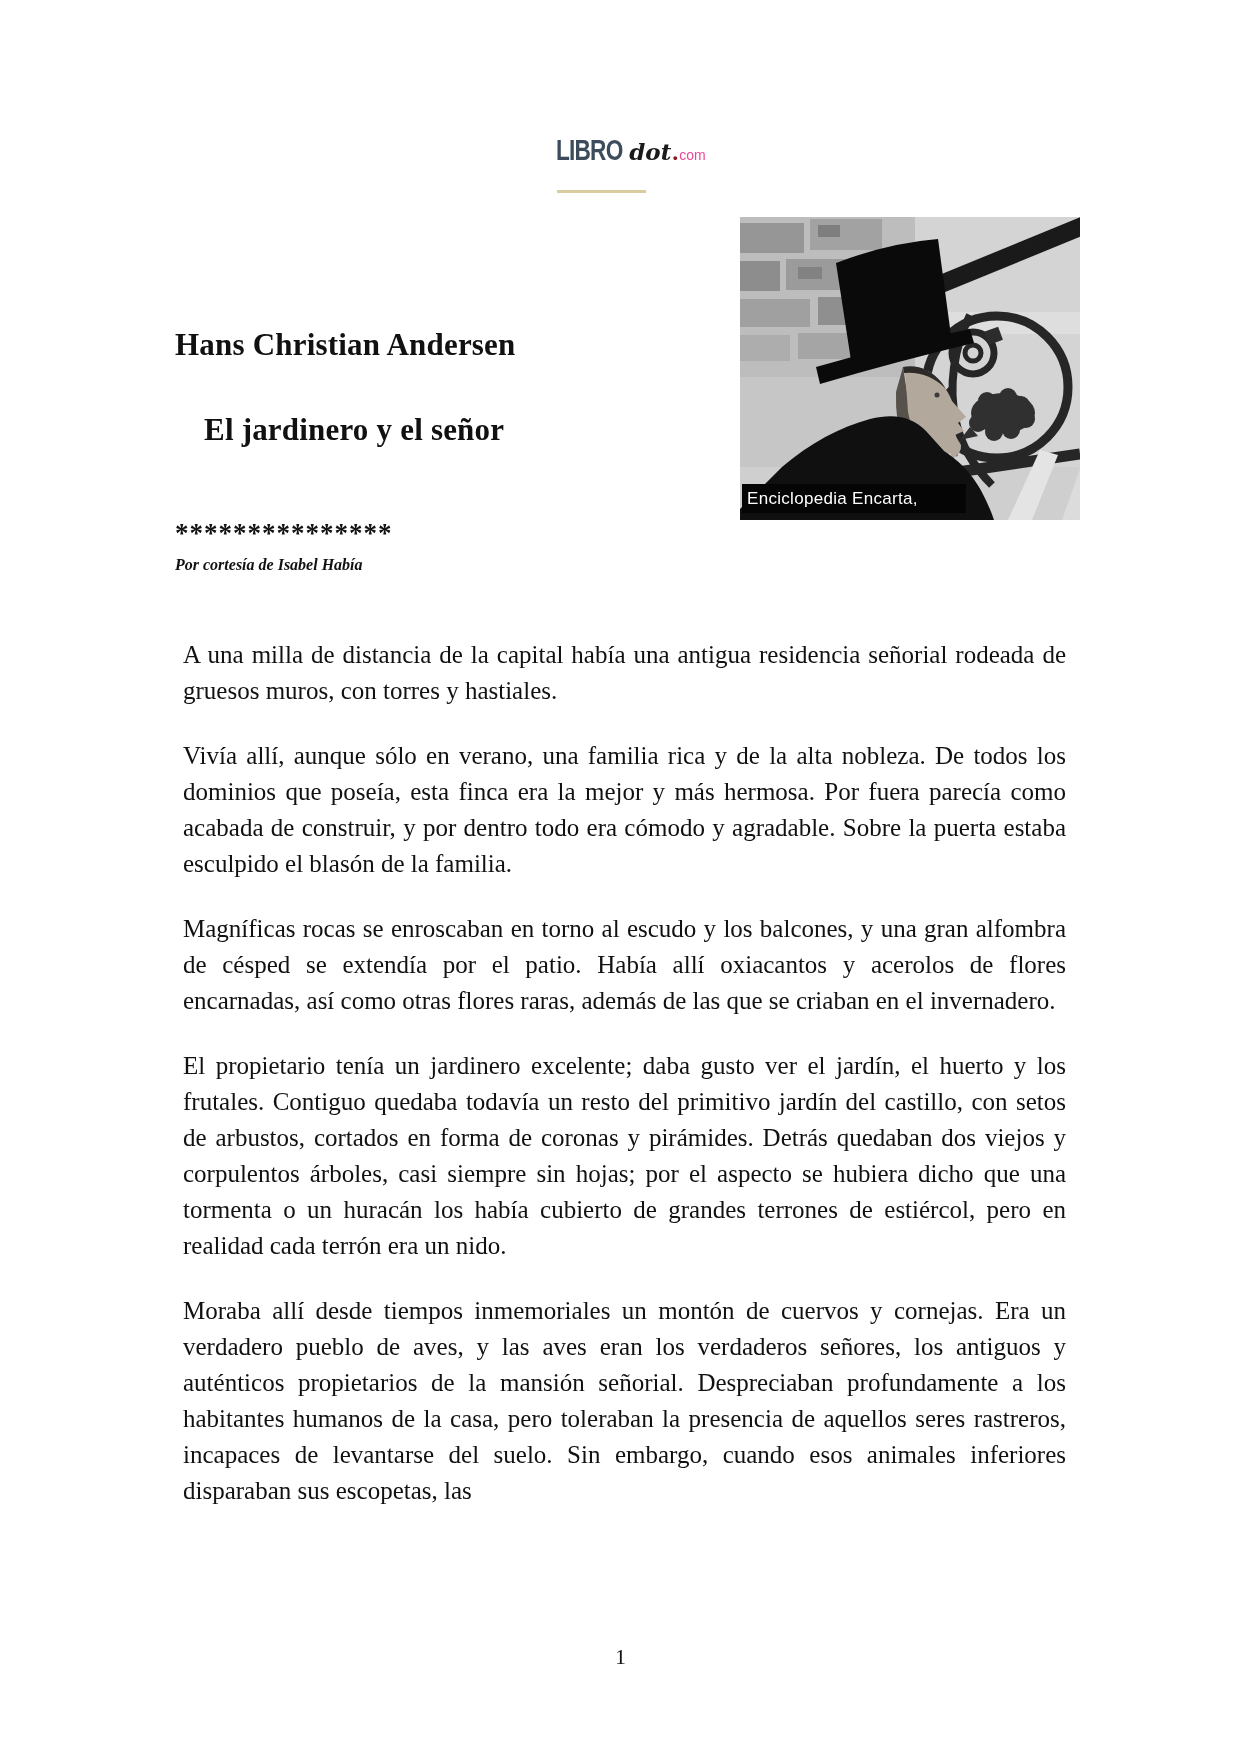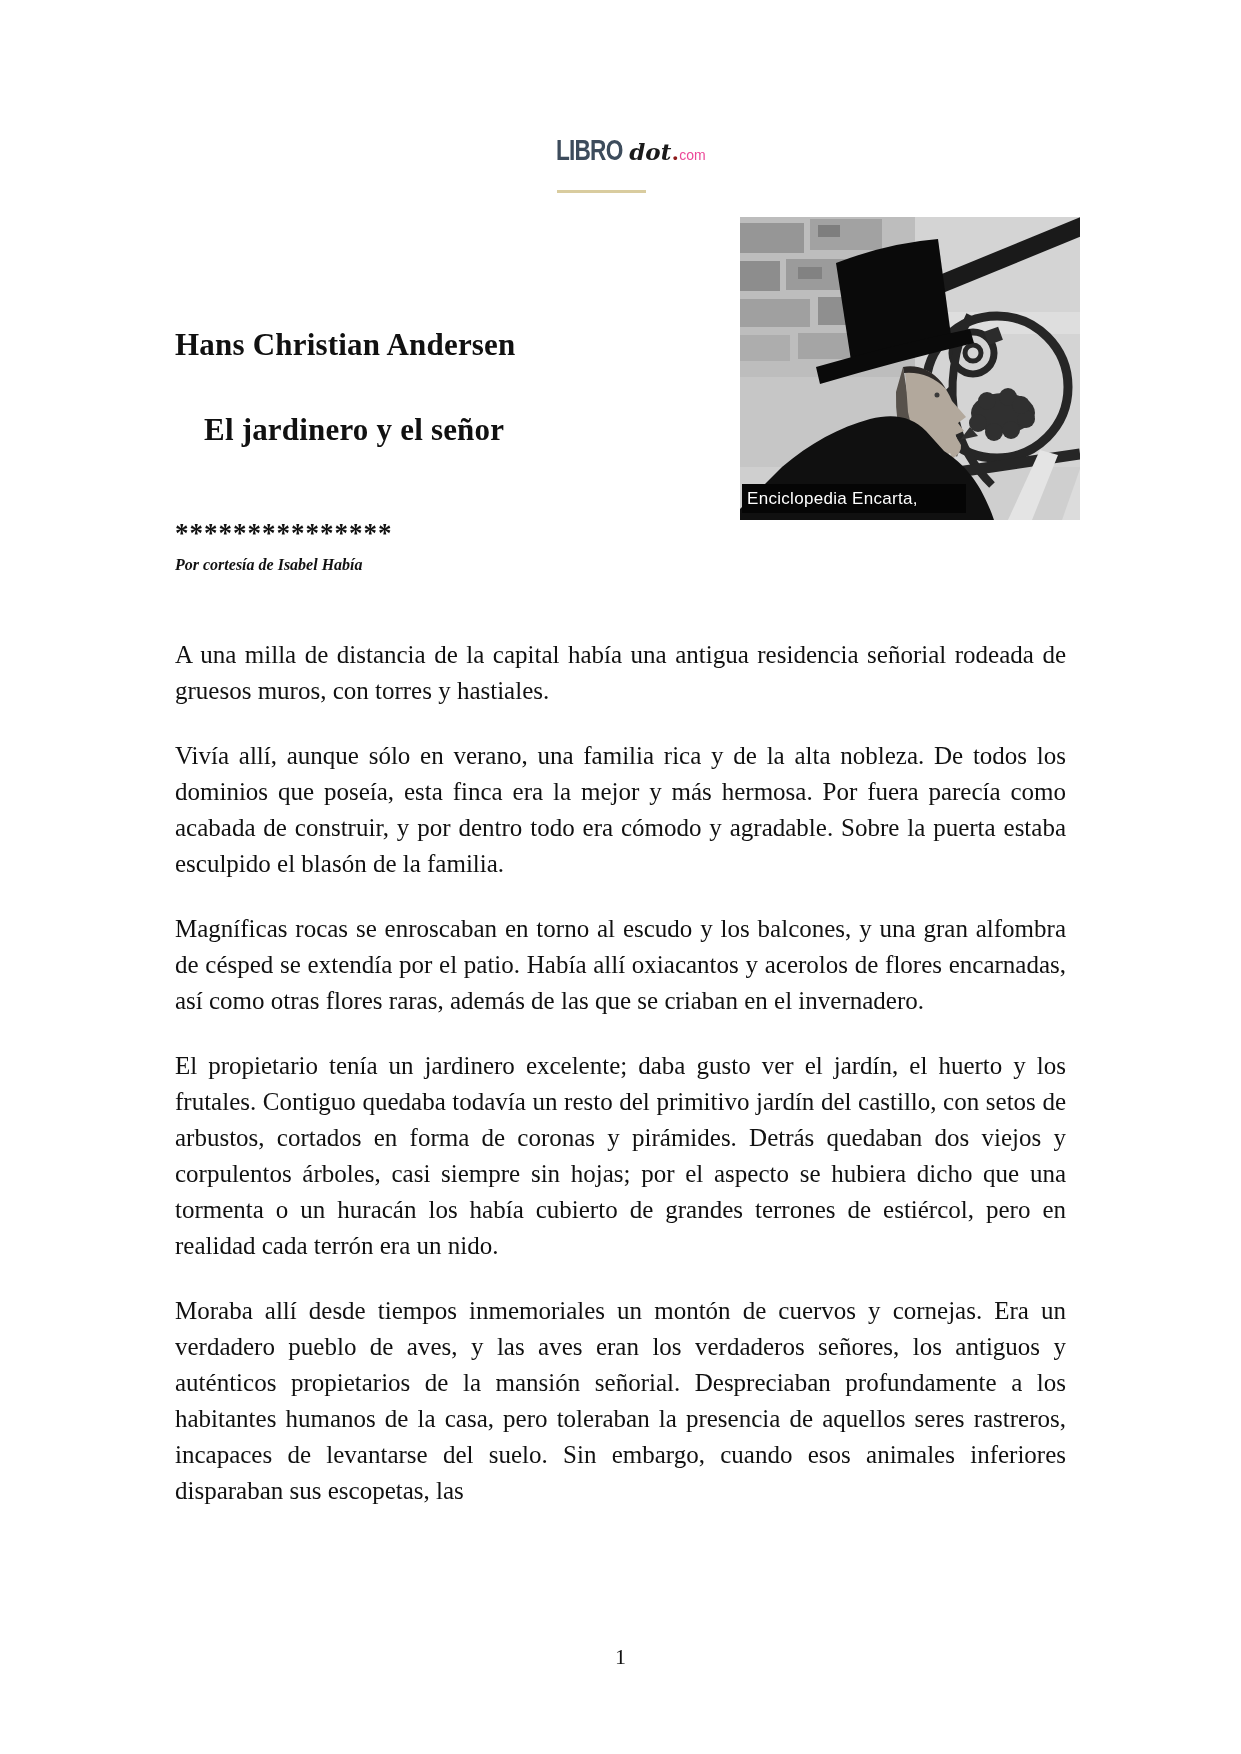--- a/index.html
+++ b/index.html
@@ -126,21 +126,21 @@
   
   .body-text {
     position: absolute;
     left: 175px;
     top: 637px;
     width: 891px;
     font-size: 25px;
     line-height: 36px;
     text-align: justify;
   }
-  .body-text p { margin: 0 0 29px 0; }
+  .body-text p { margin: 0 0 29px 8px; }
 
   
   .page-number {
     position: absolute;
     left: 0;
     top: 1644px;
     width: 100%;
     text-align: center;
     font-size: 22px;
   }

